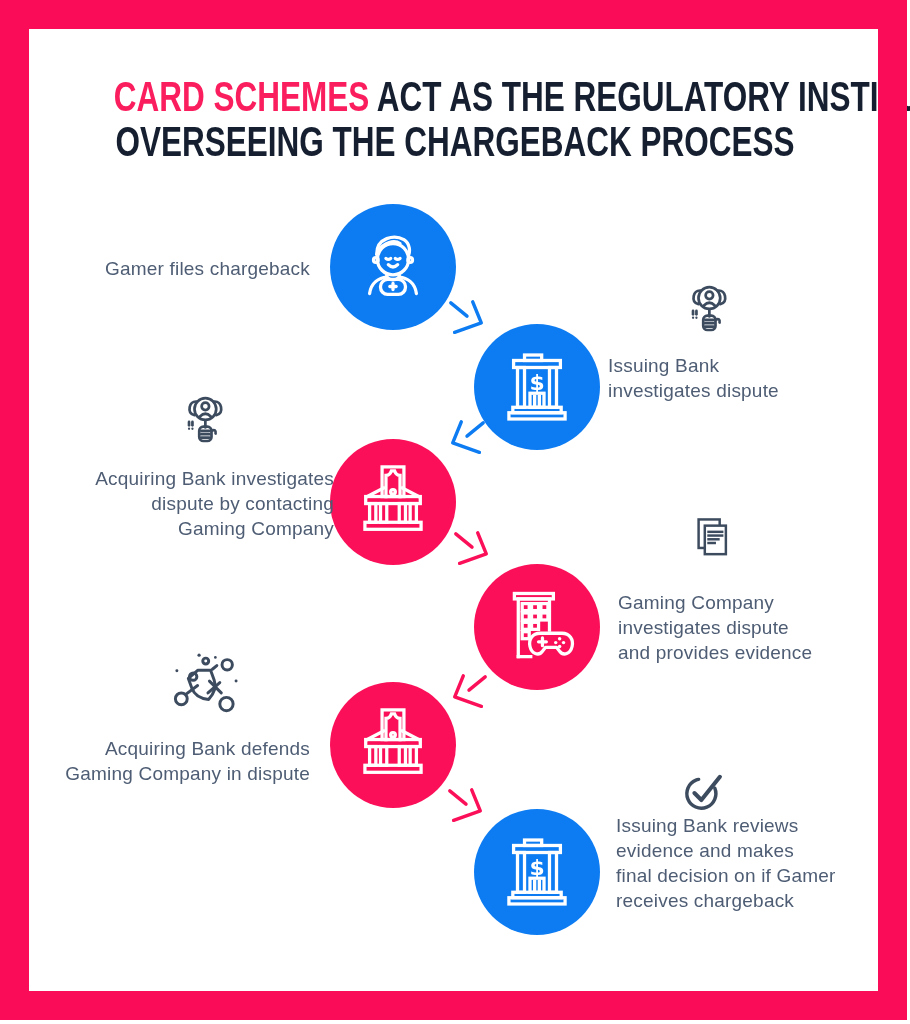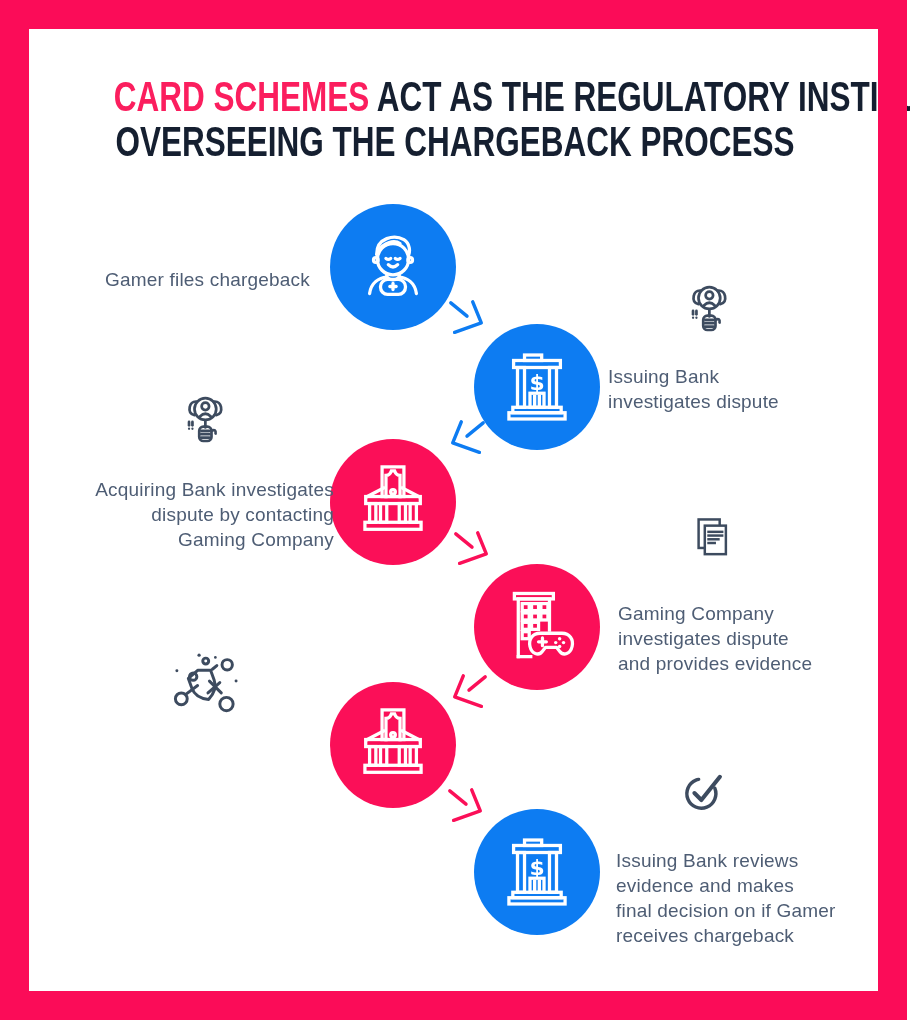--- a/index.html
+++ b/index.html
@@ -52,21 +52,20 @@
   }
   
   .label{
     position:absolute;
     font-size:19px;
     line-height:25px;
     letter-spacing:0.2px;
     color:#4e5d74;
     white-space:pre-line;
     z-index:2;
-    margin-top:11px;
   }
   .label.align-right{text-align:right;}
   
   .aux{
     position:absolute;
     color:#3d4b5f;
     z-index:2;
   }
   
   .arrow{
@@ -305,30 +304,32 @@
     </svg>
 
   <div class="circle pink" style="left:330px;top:682px">
     <svg>
         <use href="#icon-bank-columns"></use>
       </svg>
   </div>
   <svg class="aux" style="left:168px;top:650px;width:74px;height:74px">
       <use href="#icon-shield-network"></use>
     </svg>
+  <div class="label align-right" style="right:600px;top:736px">Acquiring Bank defends
+Gaming Company in dispute</div>
 
   <svg class="arrow pink-a" style="left:445px;top:787px">
       <use href="#arrow-dr"></use>
     </svg>
 
   <div class="circle blue" style="left:474px;top:809px">
     <svg>
         <use href="#icon-bank-dollar"></use>
       </svg>
   </div>
   <svg class="aux" style="left:677px;top:760px;width:58px;height:58px">
       <use href="#icon-check-circle"></use>
     </svg>
-  <div class="label" style="left:616px;top:837px">Issuing Bank reviews
+  <div class="label" style="left:616px;top:813px">Issuing Bank reviews
 evidence and makes
 final decision on if Gamer
 receives chargeback</div>
 </div>
 
 </body></html>

